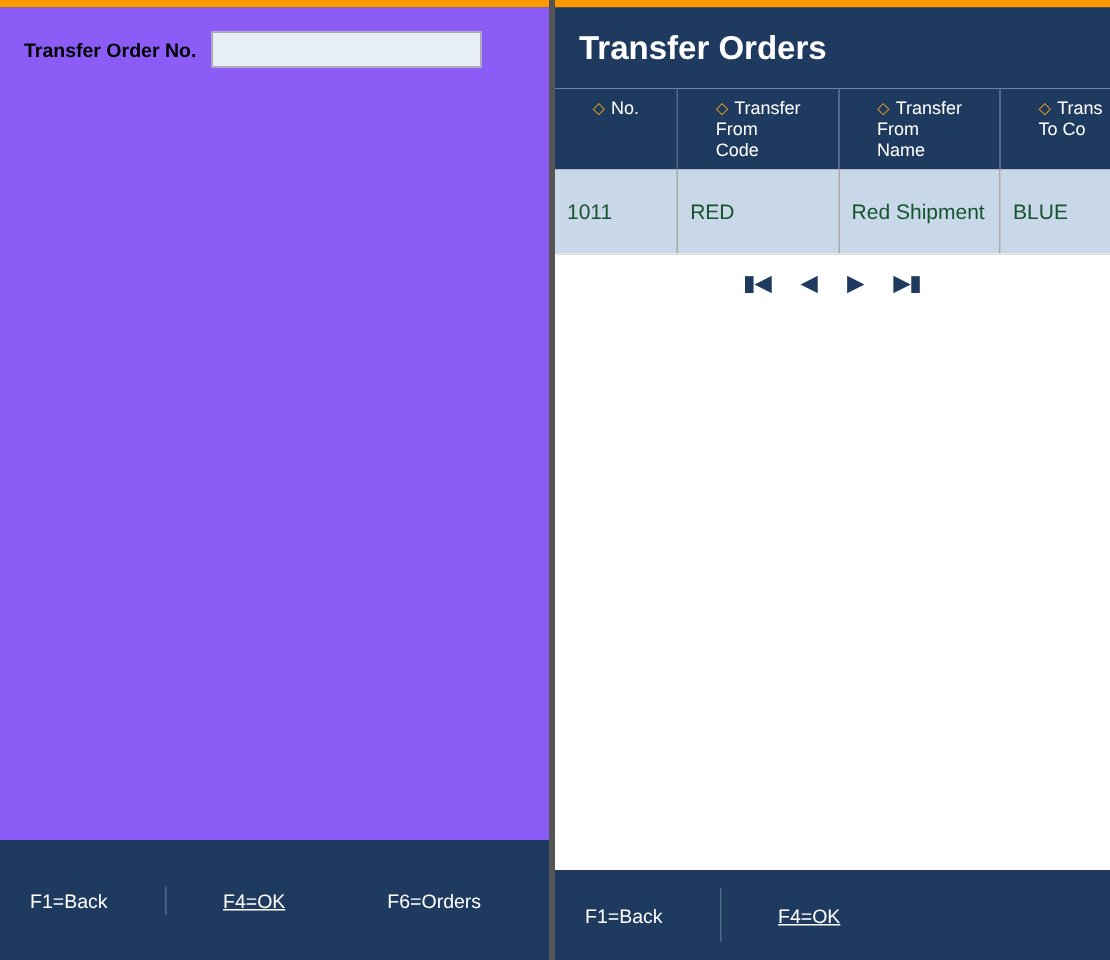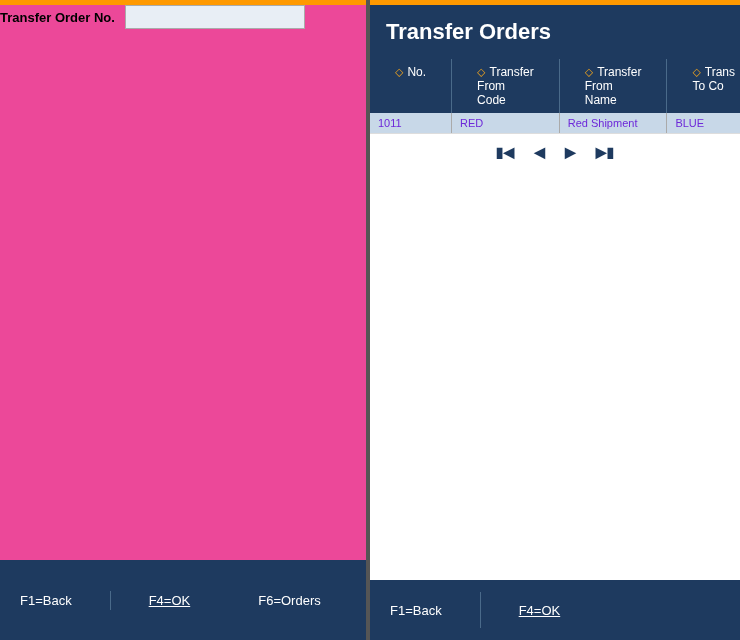--- a/index.html
+++ b/index.html
@@ -42,21 +42,22 @@
       background: #1e3a5f;
       color: #fff;
       font-size: 22px;
       font-weight: bold;
       padding: 14px 16px 14px 16px;
       border-bottom: none;
     }
 
     .panel-content {
       flex: 1;
-      background: #ec4899;
+      background: #8b5cf6;
+      padding: 16px;
       overflow: hidden;
     }
 
     .field-row {
       display: flex;
       align-items: center;
       gap: 10px;
       margin-bottom: 10px;
     }
 
@@ -139,23 +140,23 @@
       display: inline-block;
       margin-right: 4px;
       color: #e8a020;
     }
 
     .to-table tbody tr {
       background: #c8d8e8;
     }
 
     .to-table tbody td {
-      padding: 4px 8px;
-      color: #6d28d9;
-      font-size: 11px;
+      padding: 20px 8px;
+      color: #14532d;
+      font-size: 14px;
       border-right: 1px solid #aaa;
       vertical-align: top;
     }
 
     .pagination {
       display: flex;
       justify-content: center;
       align-items: center;
       gap: 8px;
       padding: 8px 0;

